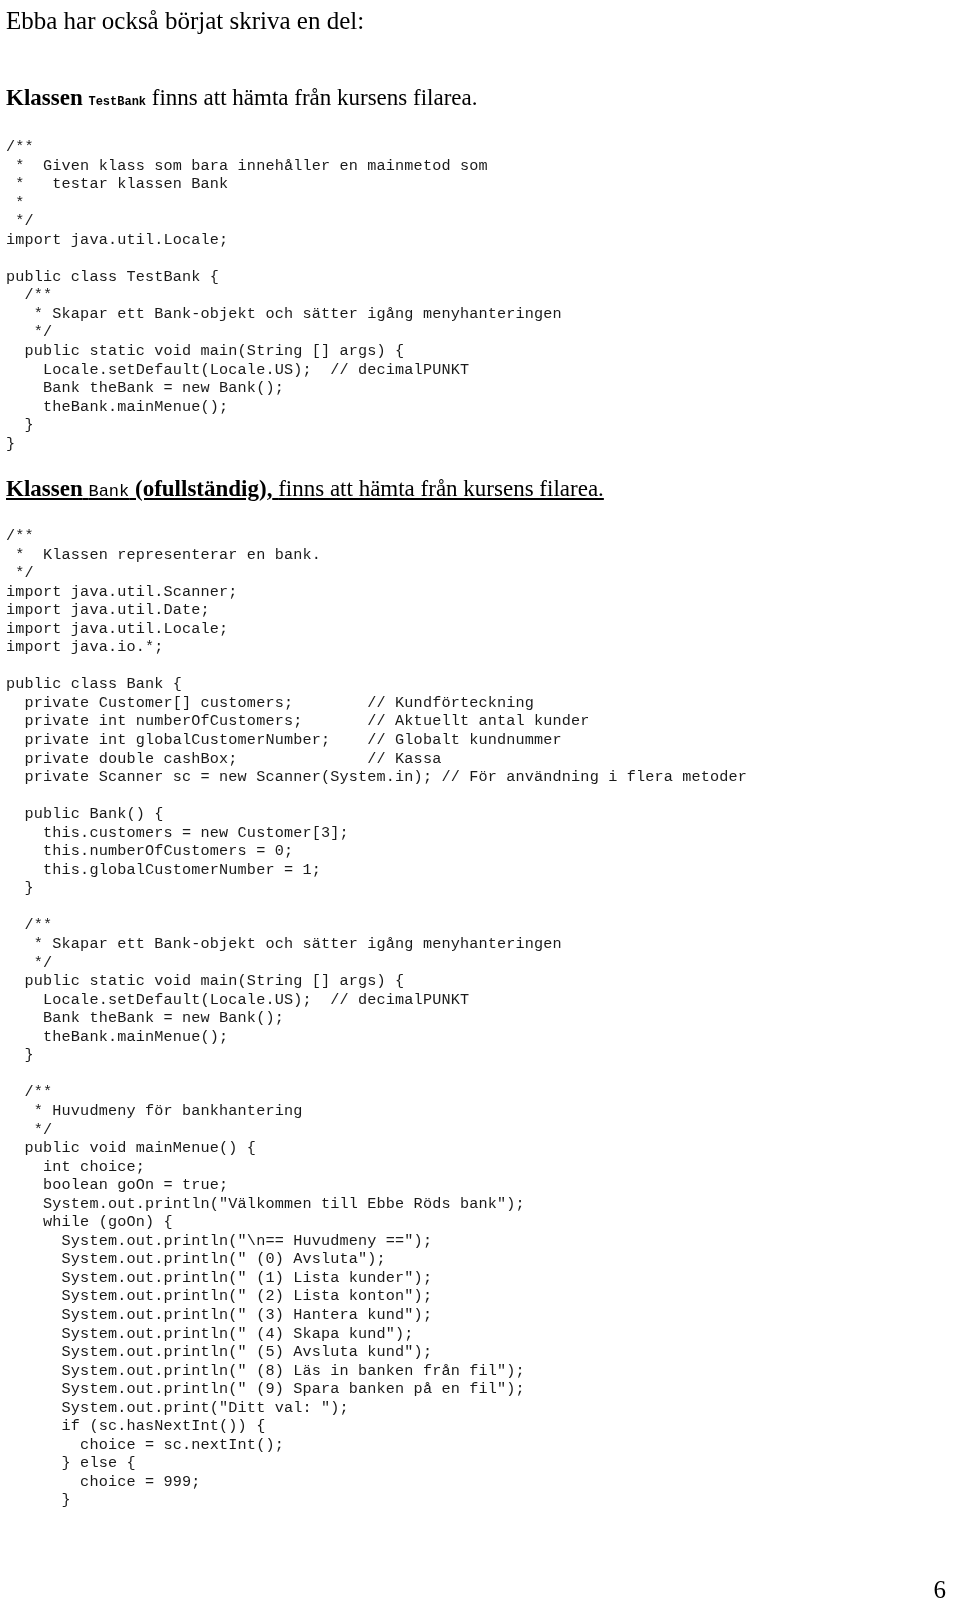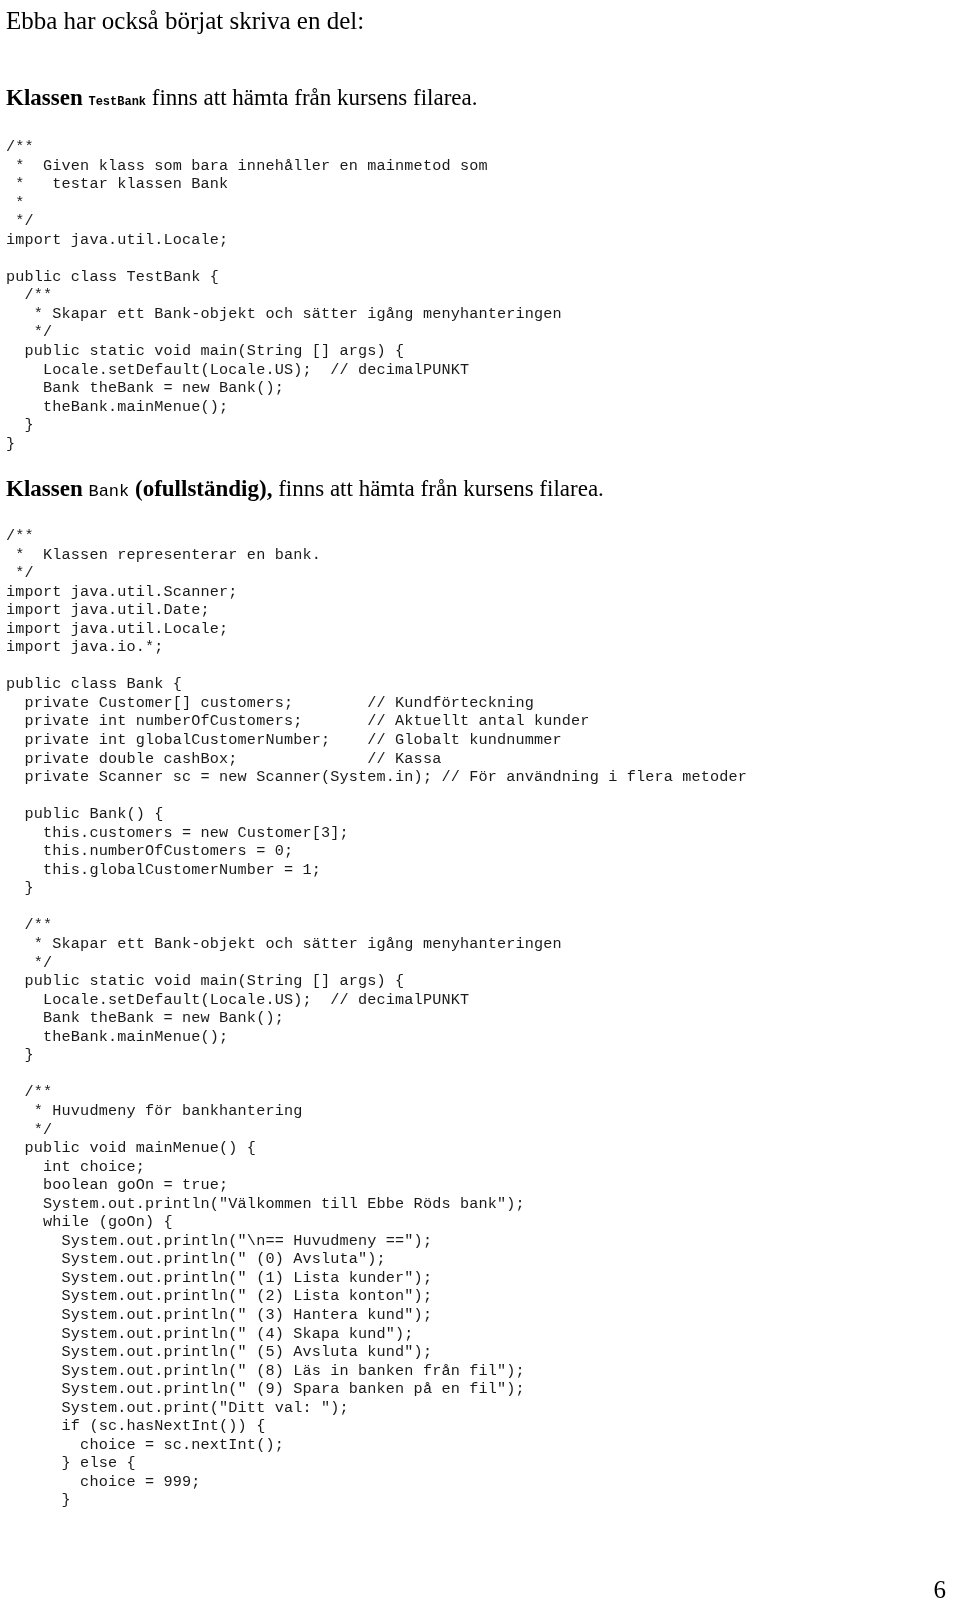--- a/index.html
+++ b/index.html
@@ -54,21 +54,21 @@
     font-size: 12px;
     font-weight: bold;
   }
   .heading .mono-plain {
     font-family: "Liberation Mono", "DejaVu Sans Mono", monospace;
     font-size: 17px;
     font-weight: normal;
   }
 
   #heading-testbank { top: 84px; }
-  #heading-bank    { top: 475px; }
+  #heading-bank    { top: 475px; text-decoration: underline; }
 
   
   .code {
     position: absolute;
     left: 6px;
     font-family: "Liberation Mono", "DejaVu Sans Mono", monospace;
     font-size: 15.2px;
     line-height: 18.55px;
     white-space: pre;
     color: #1a1a1a;

